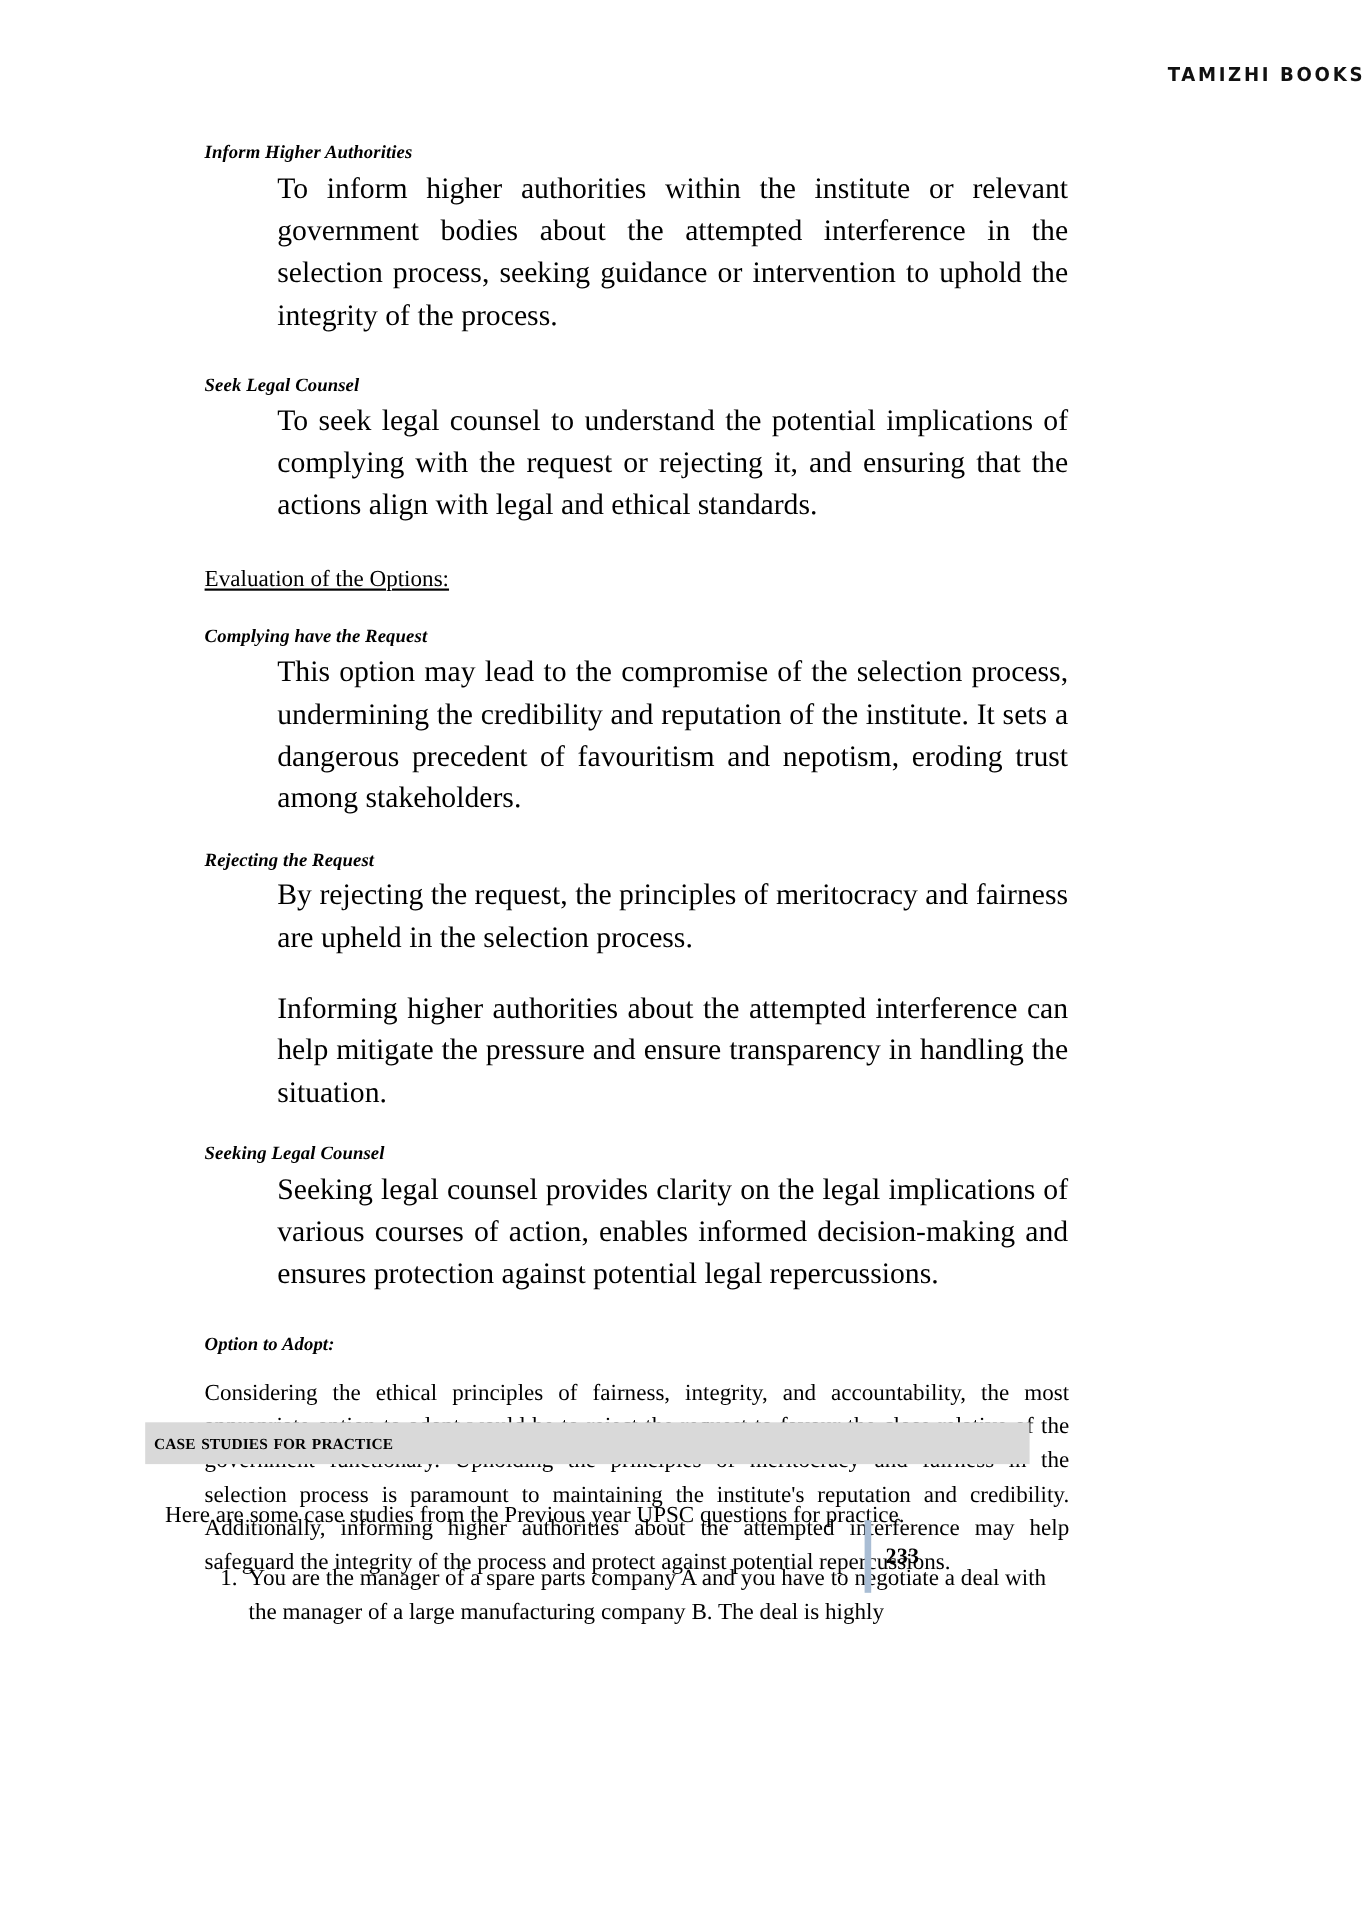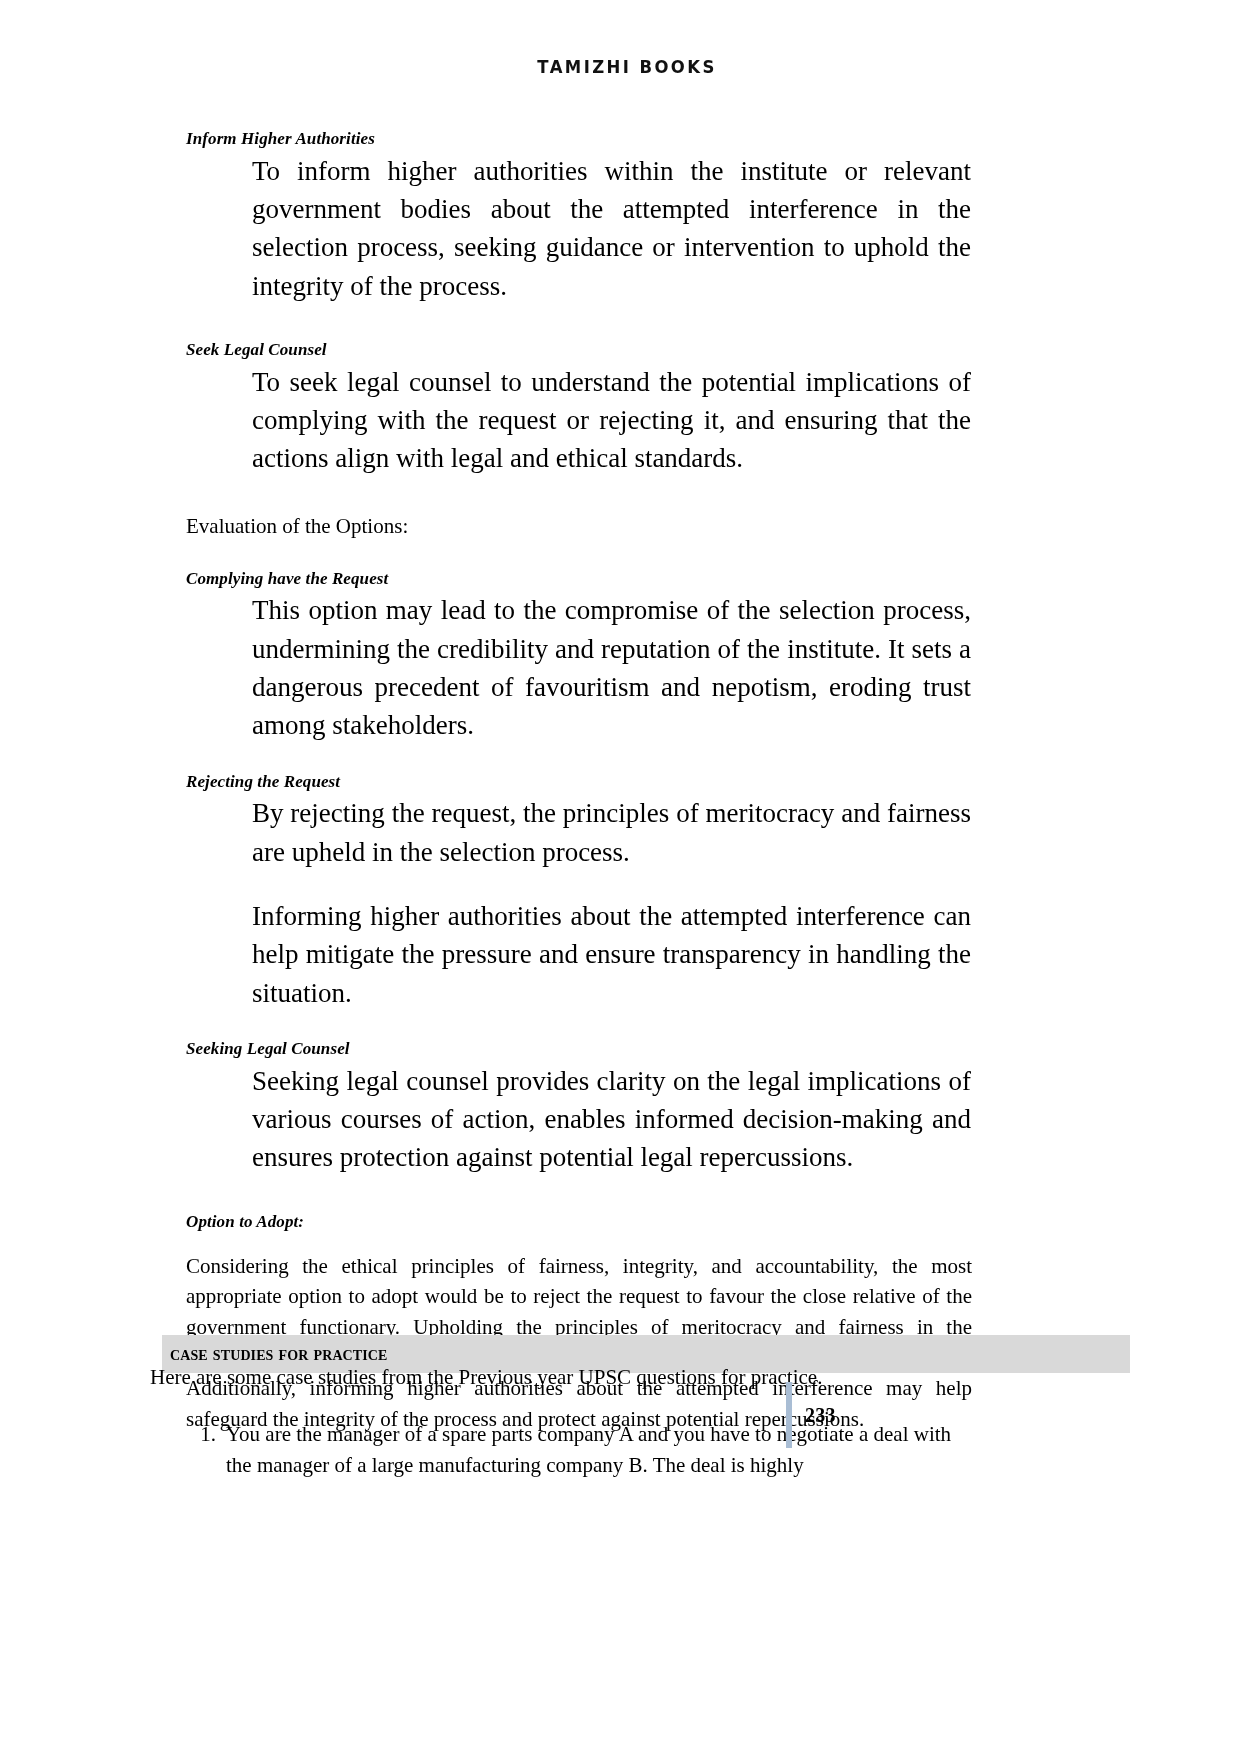--- a/index.html
+++ b/index.html
@@ -8,21 +8,21 @@
     background:#ffffff;
     font-family:"Liberation Serif", "DejaVu Serif", serif;
     color:#000000;
     overflow:hidden;
   }
   .page { position:relative; width:1241px; height:1755px; }
 
   
   .running-header {
     position:absolute; top:58px; left:0; width:1241px;
-    text-align:center;
+    text-align:right;
     padding-left:13px;
   }
   .running-header .brand {
     font-family:"DejaVu Sans", sans-serif;
     font-weight:bold;
     font-size:16.5px;
     letter-spacing:2.4px;
     color:#111111;
     display:inline-block;
     transform:scaleY(1.05);
@@ -52,40 +52,40 @@
     text-align:justify;
     text-justify:inter-word;
     margin:0 0 0 102px;
     padding-right:1px;
   }
   p.body-plain {
     font-size:21px;
     line-height:1.42;
     text-align:justify;
     margin:0 0 0 36px;
+    text-decoration:underline;
   }
   p.body-full {
     font-size:21px;
     line-height:1.46;
     text-align:justify;
     margin:0 0 0 36px;
   }
 
   .gap-lg { height:34px; }
   .gap-md { height:26px; }
   .gap-sm { height:16px; }
 
   
   .banner {
     position:absolute;
-    left:162px;
-    width:968px;
+    left:132px;
+    width:804px;
     background:#d9d9d9;
     padding:7px 0 8px 8px;
-    margin-top:42px;
   }
   .banner .banner-text {
     font-size:20px;
     font-weight:bold;
     letter-spacing:0.1px;
     font-variant:small-caps;
     text-transform:lowercase;
     display:inline-block;
   }
   .banner .banner-text::first-letter { font-size:20px; }

